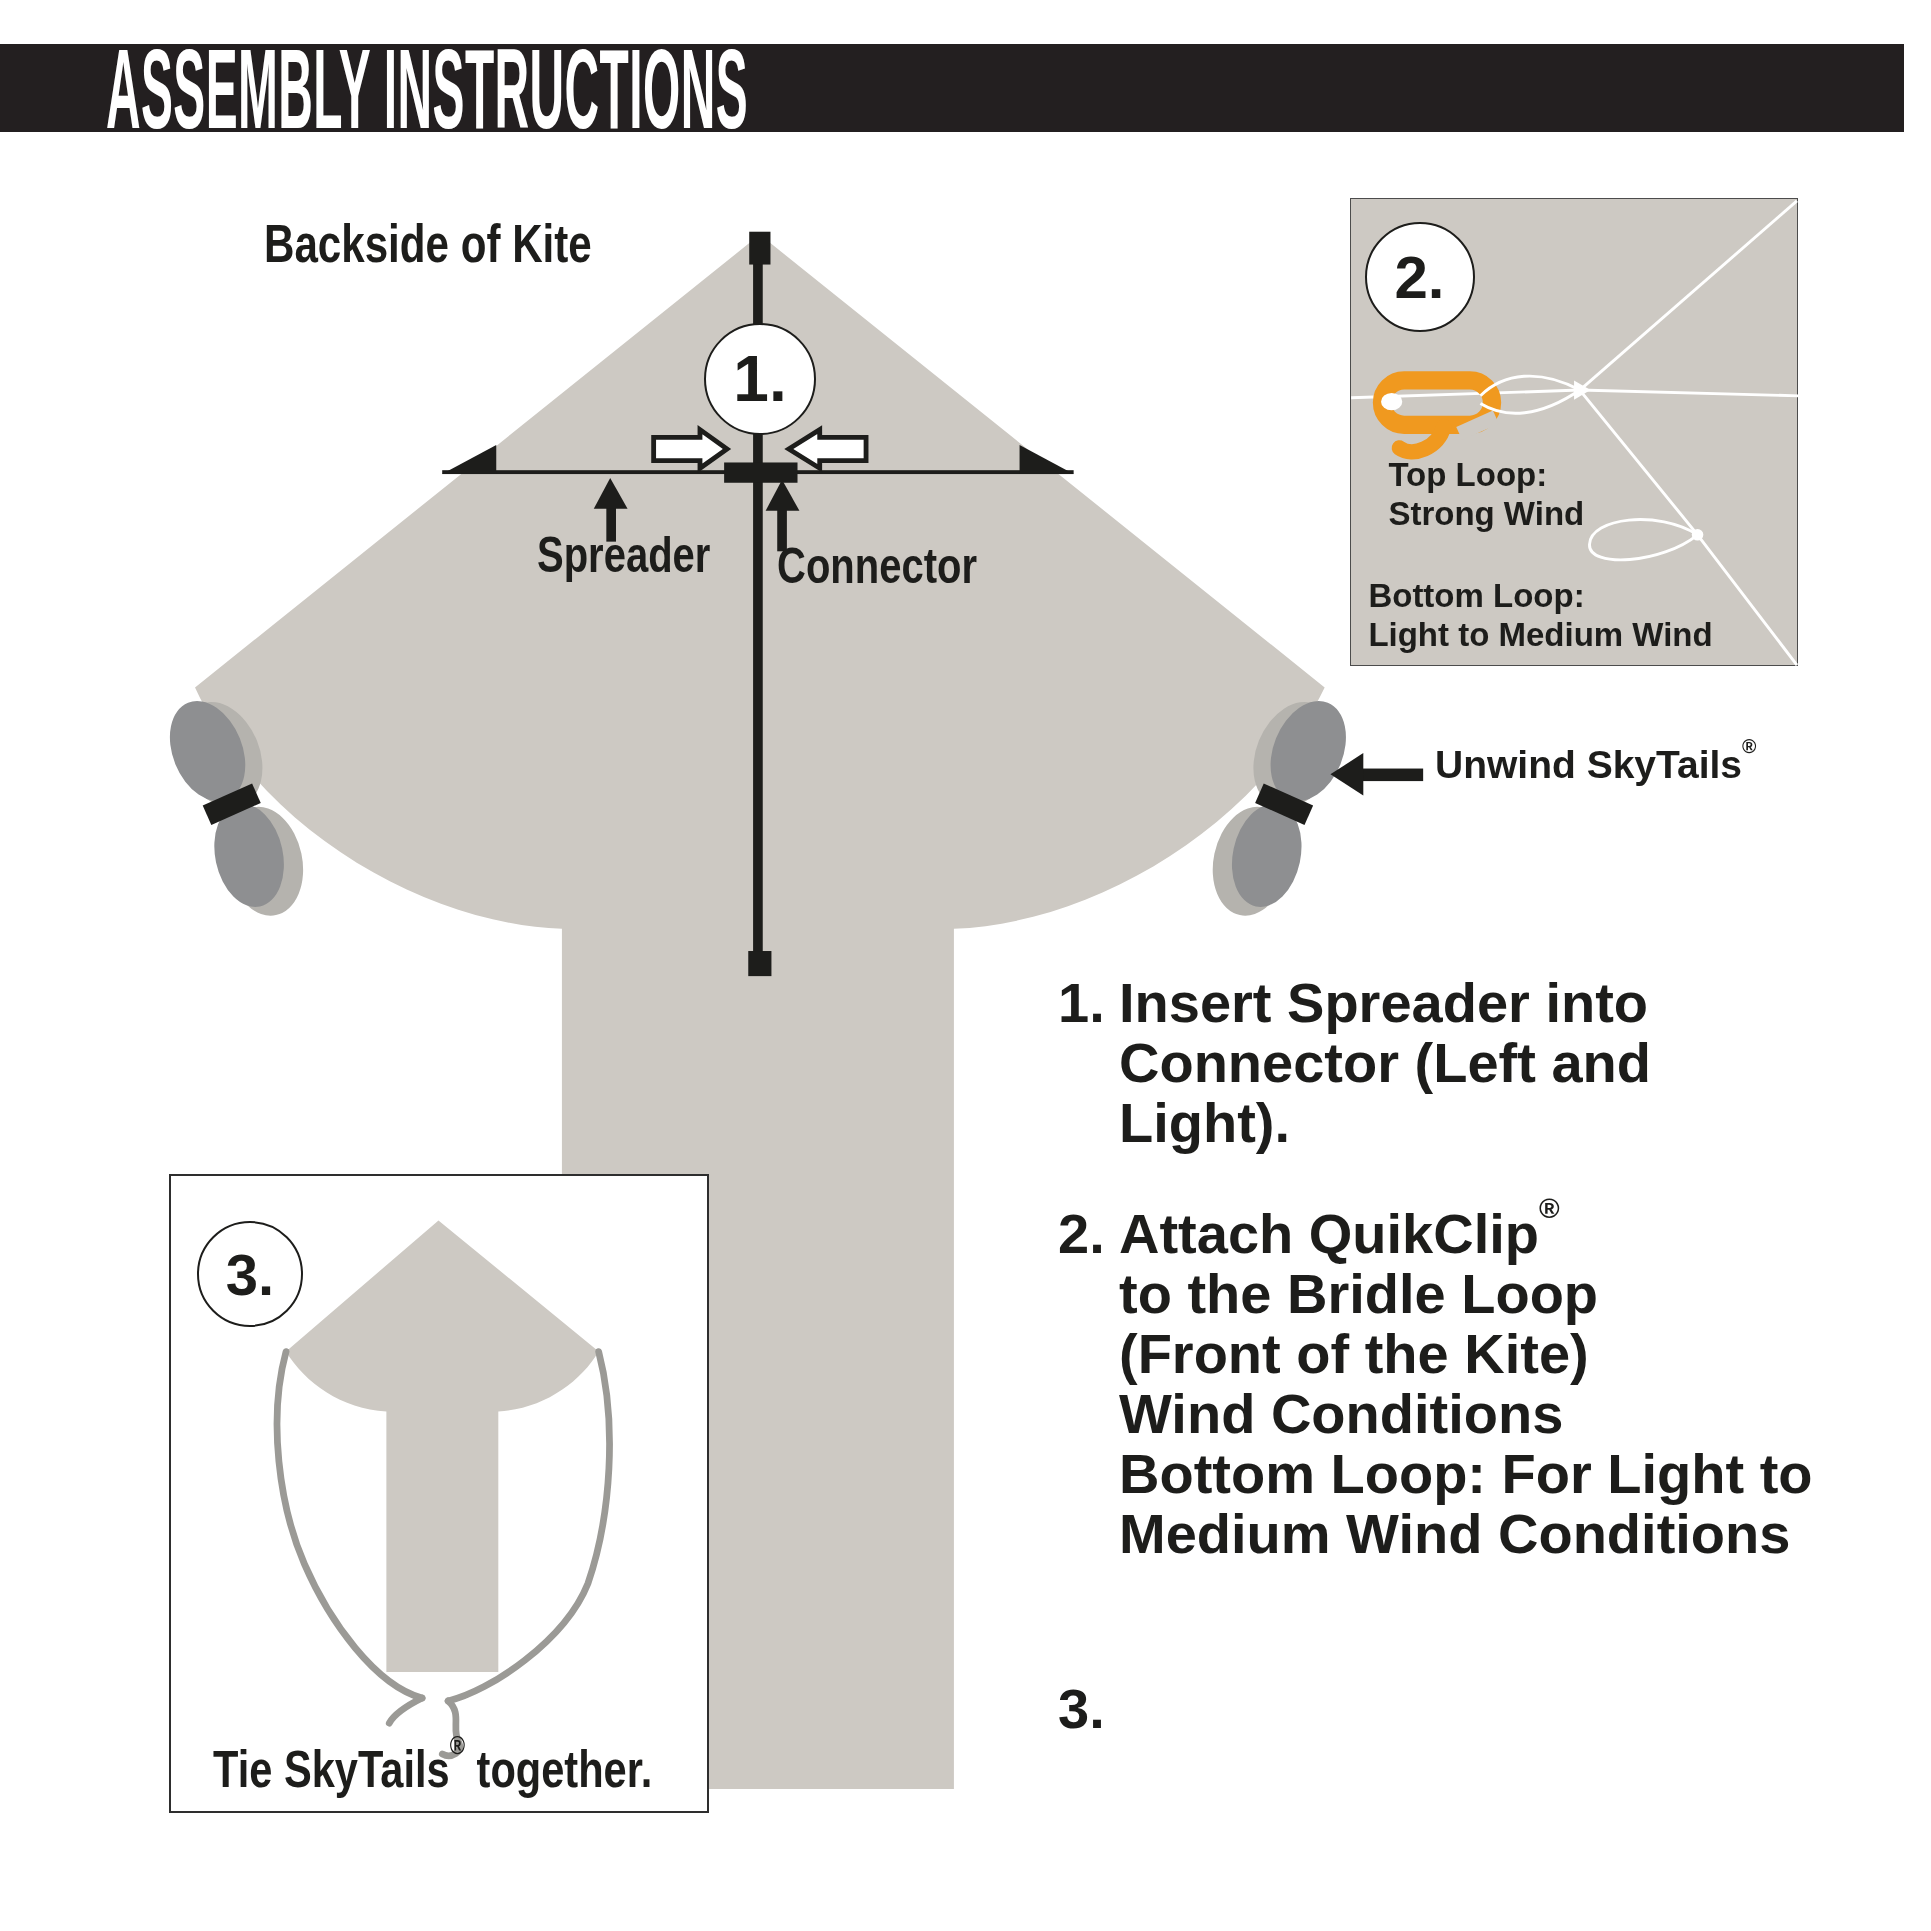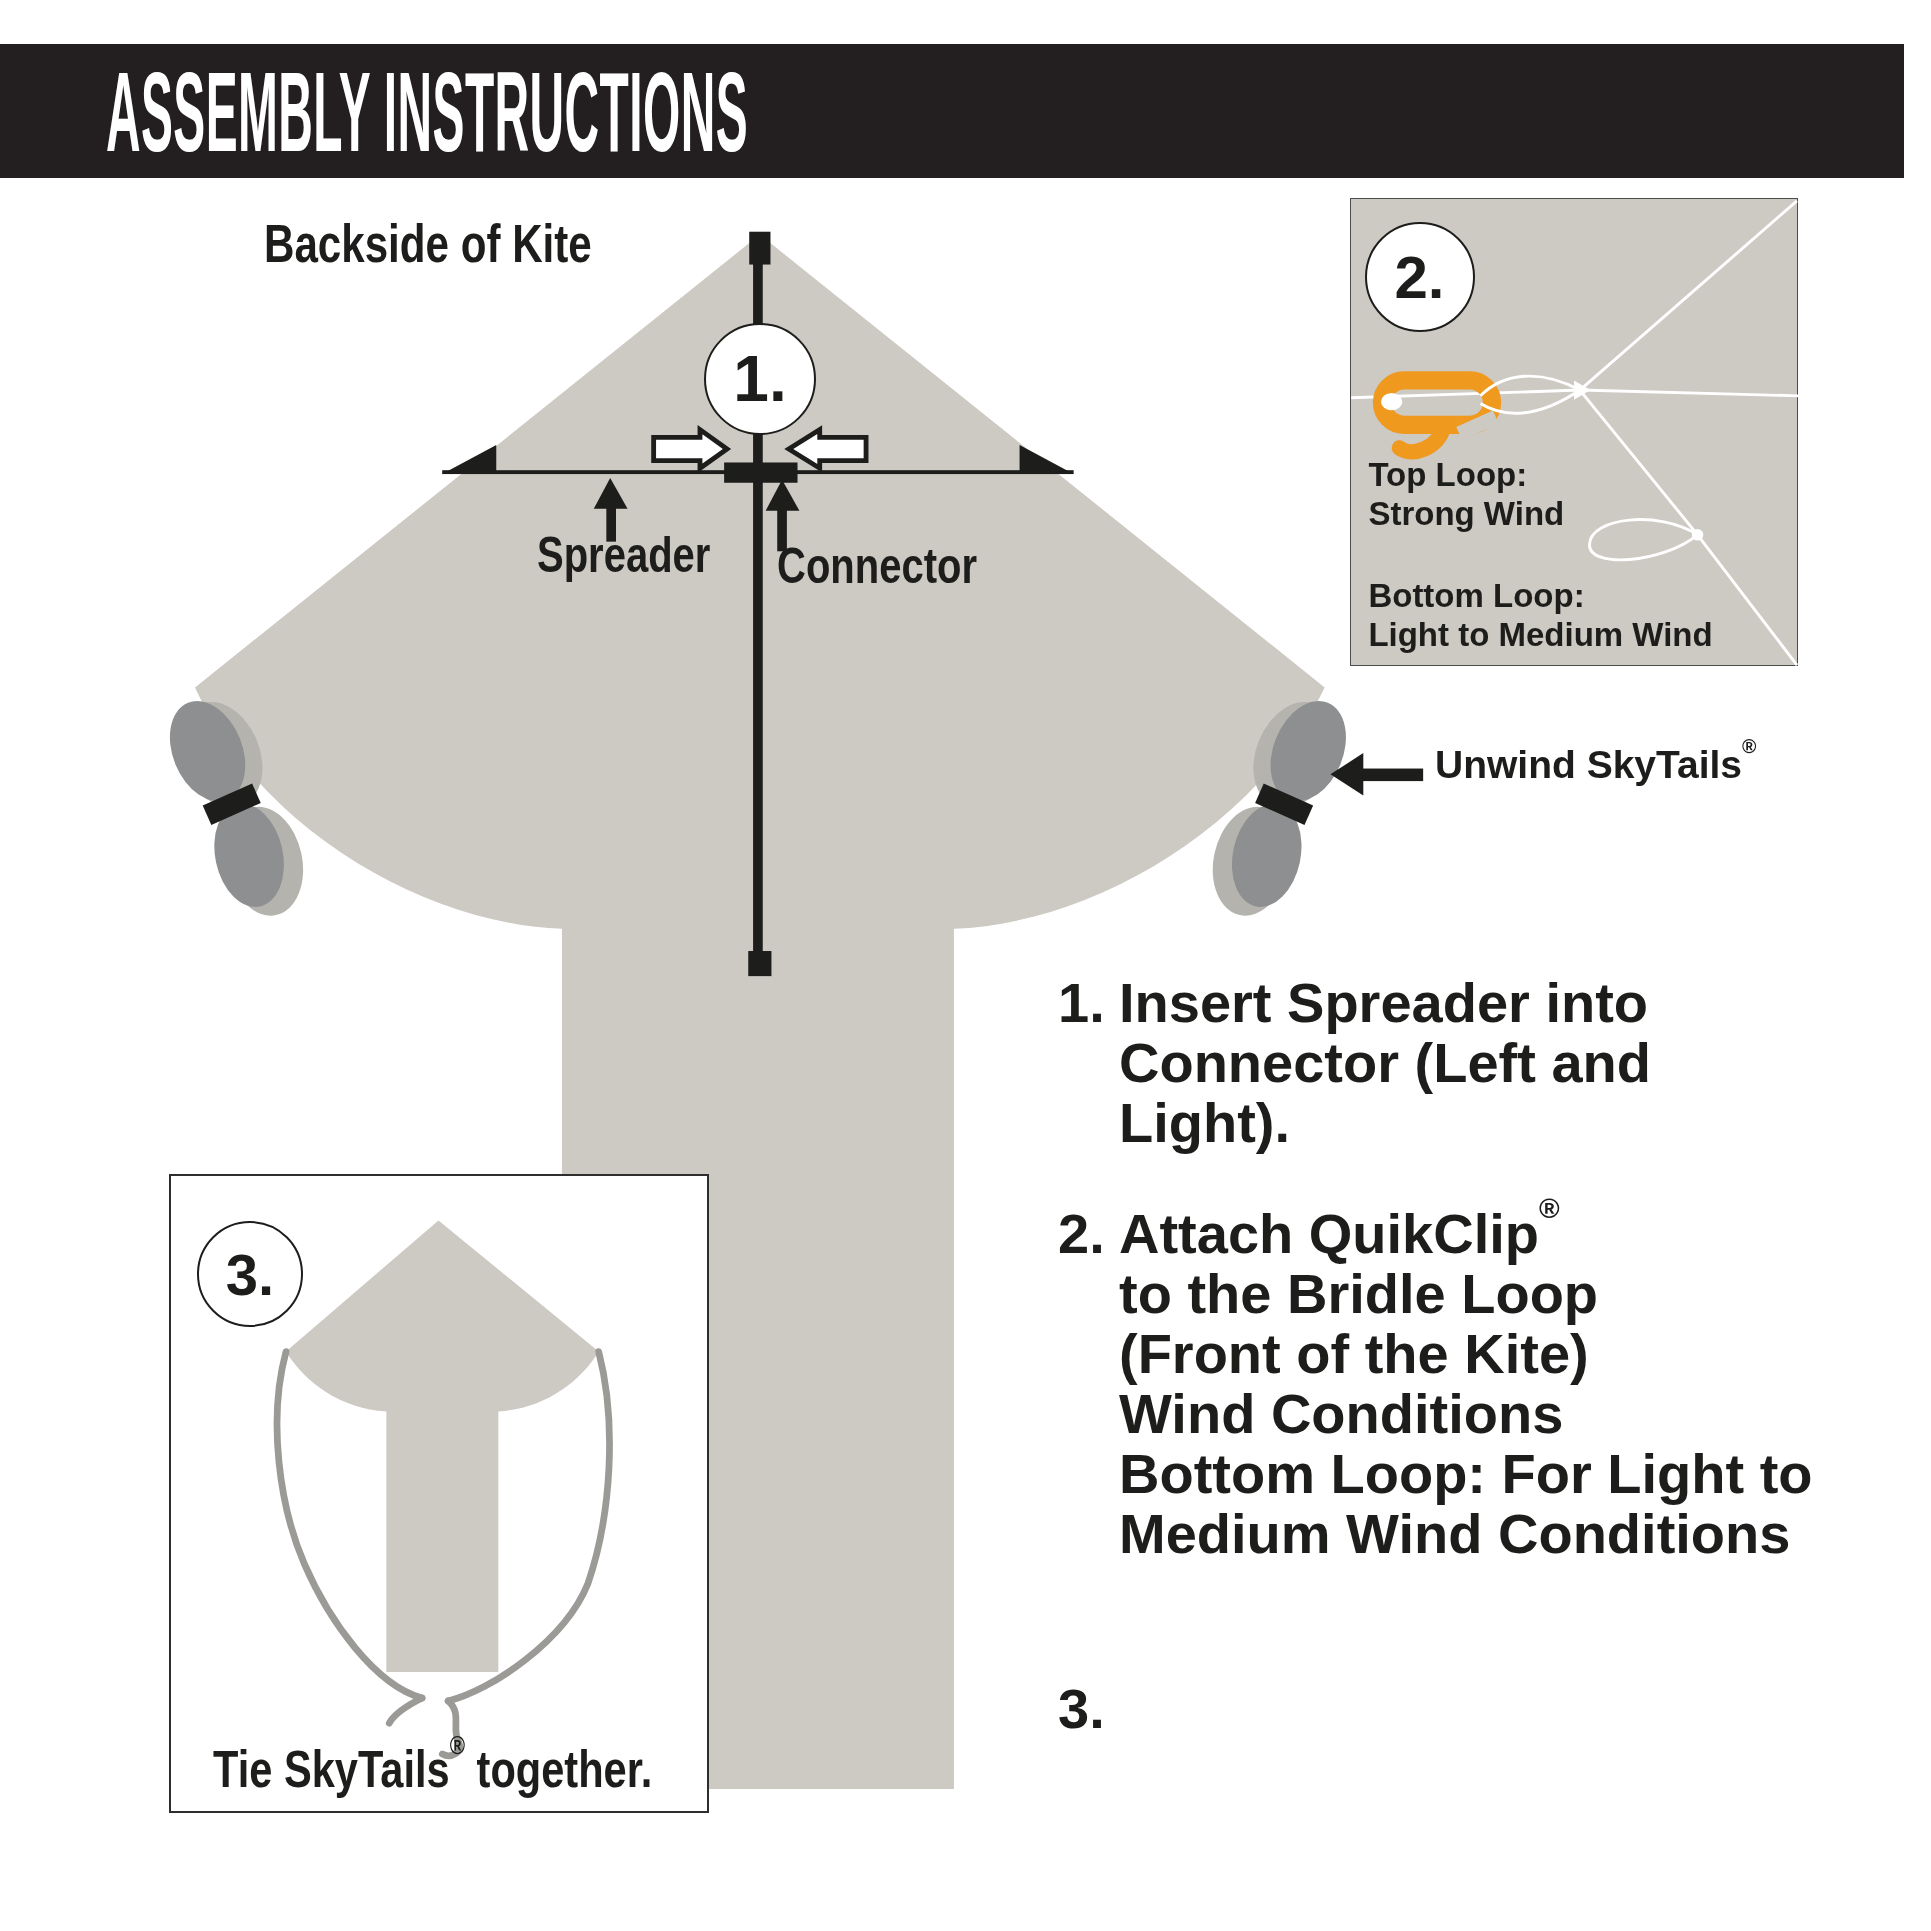--- a/index.html
+++ b/index.html
@@ -5,21 +5,21 @@
   html,body{margin:0;padding:0;}
   body{
     width:1931px;height:1931px;position:relative;overflow:hidden;
     background:#ffffff;
     font-family:"Liberation Sans","DejaVu Sans",sans-serif;
     color:var(--text, #1d1d1b);
   }
   .abs{position:absolute;}
   
   #banner{
-    left:0;top:44px;width:1904px;height:134px;
+    left:0;top:44px;width:1904px;height:88px;
     background:var(--banner-bg,#231f20);
     display:flex;align-items:center;
   }
   #banner .banner-text{
     display:inline-block;
     margin-left:106px;
     font-size:114px;font-weight:bold;color:#ffffff;
     letter-spacing:1px;white-space:nowrap;
     transform:scaleX(0.42);transform-origin:0 50%;
   }
@@ -49,21 +49,21 @@
   #step2-box{
     left:1350px;top:198px;width:448px;height:468px;
     background:var(--kite-gray,#cdc9c3);
     border:1.9px solid var(--border-gray,#4c4c4c);
     z-index:2;box-sizing:border-box;
   }
   #step2-box .loop-label{
     position:absolute;left:17.4px;
     font-size:33px;font-weight:bold;line-height:39px;
   }
-  #top-loop-label{top:256px;}
+  #top-loop-label{top:256px;margin-left:20px;}
   #bottom-loop-label{top:377px;}
   
   #step3-box{
     left:169px;top:1174px;width:540px;height:639px;
     background:#ffffff;border:2.9px solid #2e2e2e;
     z-index:2;box-sizing:border-box;
   }
   #step3-caption{
     position:absolute;left:42px;top:567px;
     font-size:52px;font-weight:bold;white-space:nowrap;

